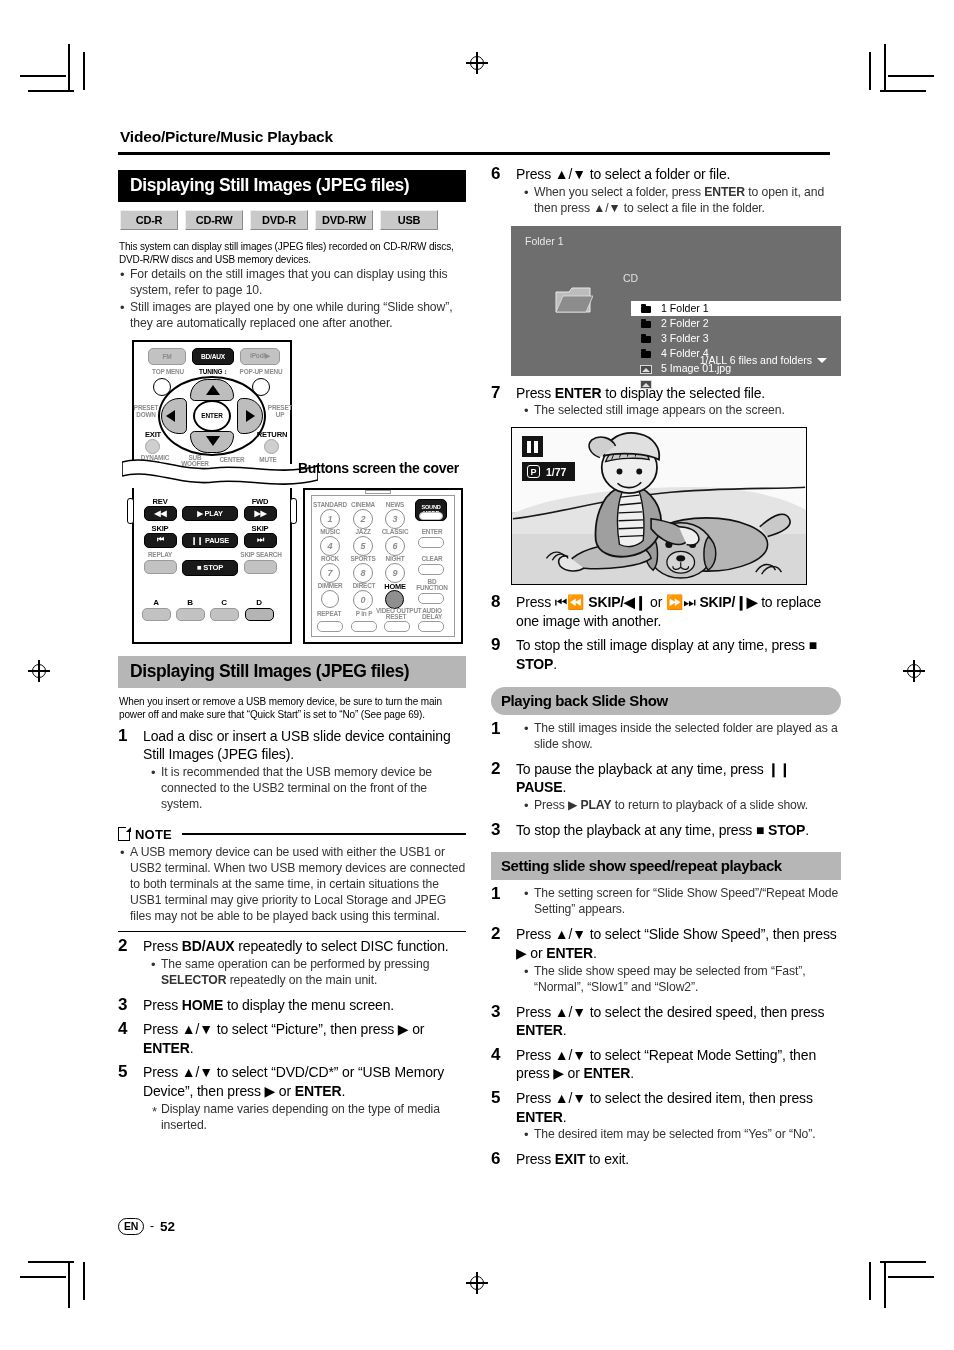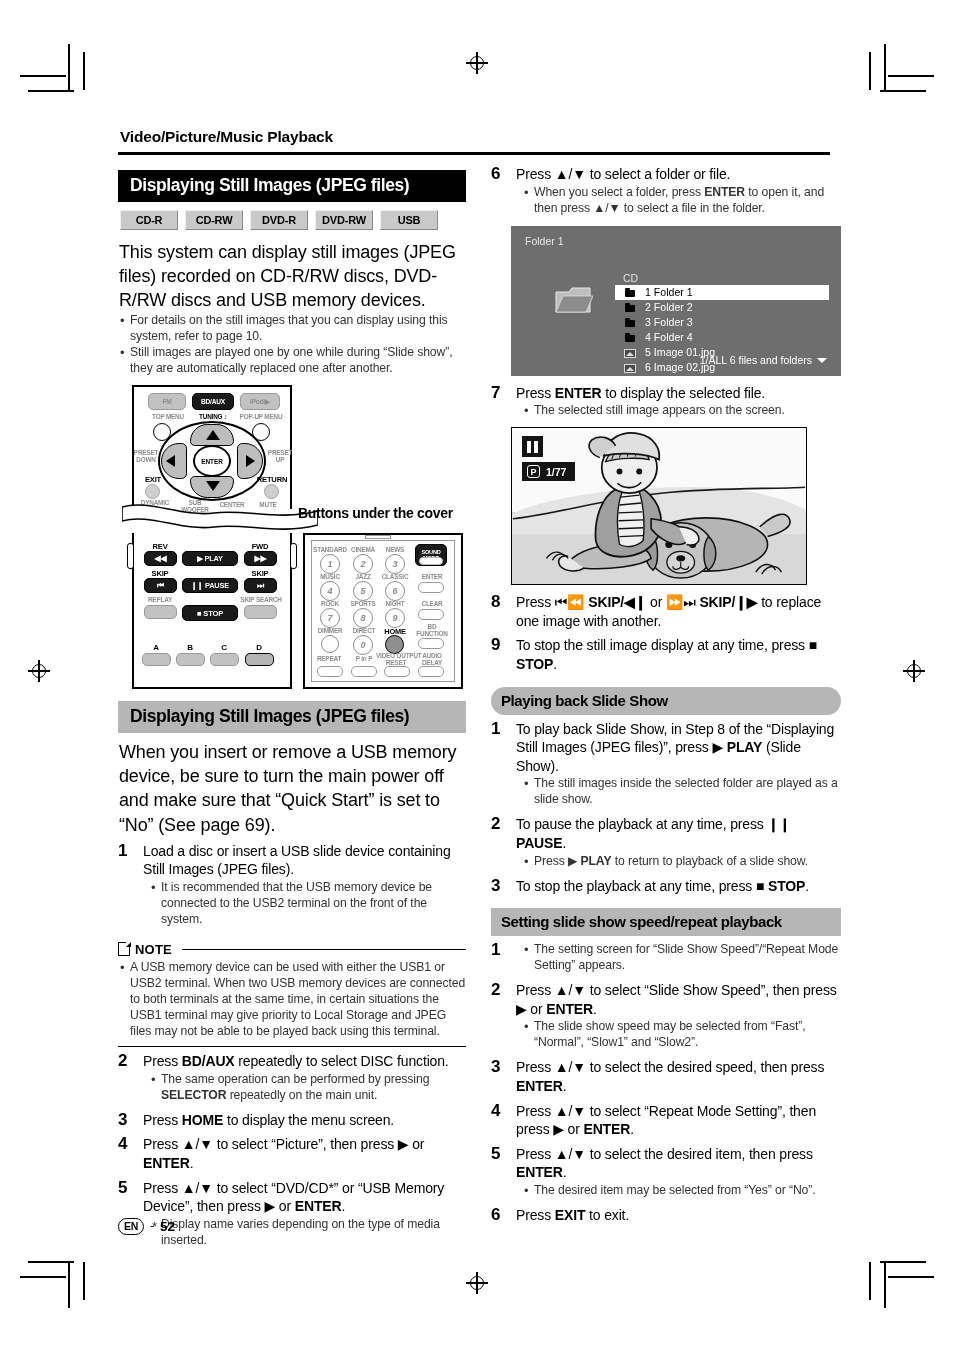--- a/index.html
+++ b/index.html
@@ -44,21 +44,21 @@
   
   .badges { display:flex; gap:7px; margin:8px 0 10px 2px; }
   .badge {
     background:#c9c9c9; border-top:1.5px solid #efefef; border-left:1.5px solid #efefef;
     border-right:1.5px solid #8a8a8a; border-bottom:1.5px solid #8a8a8a;
     font-size:11px; font-weight:bold; padding:2.5px 0 3px; text-align:center;
     min-width:58px; letter-spacing:-0.2px;
   }
 
   
-  p.body { font-size:18px; line-height:1.34; margin:0 0 1px 1px; letter-spacing:-0.15px; }
+  p.body { font-size:10px; line-height:1.34; margin:0 0 1px 1px; letter-spacing:-0.15px; }
   ul.bul { list-style:none; margin:1px 0 2px 0; padding:0; }
   ul.bul > li {
     font-size:12.2px; line-height:1.31; color:#333;
     padding-left:12px; position:relative; margin-bottom:0.5px; letter-spacing:-0.1px;
   }
   ul.bul > li::before {
     content:"\2022"; position:absolute; left:2px; top:-1px; font-size:13px; color:#333;
   }
   ul.bul > li.star::before { content:"*"; top:1px; left:3px; }
 
@@ -167,21 +167,21 @@
   
   .osd {
     background:#6e6e6e; color:#fff; width:330px; height:150px;
     position:relative; margin:7px 0 0 20px;
   }
   .osd .osd-title { position:absolute; left:14px; top:9px; font-size:10.5px; color:#e8e8e8; }
   .osd .osd-cd { position:absolute; left:112px; top:46px; font-size:10.5px; color:#e0e0e0; }
   .osd .folder-img {
     position:absolute; left:42px; top:58px; width:40px; height:33px;
   }
-  .osd ul.flist { position:absolute; left:104px; top:59px; margin:0; padding:0; list-style:none; width:214px; }
+  .osd ul.flist { position:absolute; left:104px; top:59px; margin:16px; padding:0; list-style:none; width:214px; }
   .osd ul.flist li {
     font-size:10.6px; height:15px; line-height:15px; position:relative;
     padding-left:30px; color:#fff; white-space:nowrap;
   }
   .osd ul.flist li.sel { background:#fff; color:#000; }
   .ic-folder {
     position:absolute; left:10px; top:5px; width:10px; height:7px; background:#000;
     border-radius:1px;
   }
   .ic-folder::before {
@@ -342,21 +342,21 @@
 
       <div class="rlabel" style="left:20px;top:115px;width:34px;line-height:1.05;">DYNAMIC<br>VOL</div>
       <div class="rlabel" style="left:62px;top:115px;width:30px;line-height:1.05;">SUB<br>WOOFER</div>
       <div class="rlabel" style="left:98px;top:116px;width:32px;">CENTER</div>
       <div class="rlabel" style="left:136px;top:116px;width:28px;">MUTE</div>
 
       <svg class="rm-cover" viewBox="0 0 196 36" preserveAspectRatio="none">
         <path d="M0,10 C28,2 58,20 92,16 C124,12 156,24 196,14 L196,28 C156,38 124,26 92,30 C58,34 28,16 0,24 Z" fill="#ffffff" stroke="#000000" stroke-width="1.6"></path>
       </svg>
 
-      <div class="cover-label">Buttons under the cover</div>
+      <div class="cover-label">Buttons screen the cover</div>
 
       <div class="rm-body rm-bot"></div>
       <div class="mark" style="left:9px;top:158px;width:7px;height:26px;border:1.7px solid #000;background:#fff;border-radius:3px;"></div>
       <div class="mark" style="left:172px;top:158px;width:7px;height:26px;border:1.7px solid #000;background:#fff;border-radius:3px;"></div>
 
       <div class="rlabel dk" style="left:26px;top:157px;width:32px;font-size:7.6px;">REV</div>
       <div class="rbtn dark" style="left:26px;top:166px;width:33px;height:15px;">
         <span style="font-size:8px;">◀◀</span>
       </div>
       <div class="rlabel dk" style="left:126px;top:157px;width:32px;font-size:7.6px;">FWD</div>
@@ -657,21 +657,20 @@
       <div class="txt">
         <p class="body">To stop the still image display at any time, press ■ <b>STOP</b>.</p>
       </div>
     </div>
 
     <div class="hdr-gray sm" style="margin-top:12px;border-radius:14px;">Playing back Slide Show</div>
 
     <div class="step" style="margin-top:5px;">
       <div class="num">1</div>
       <div class="txt">
-        <p class="body">To play back Slide Show, in Step 8 of the “Displaying Still Images (JPEG files)”, press ▶ <b>PLAY</b> (Slide Show).</p>
         <ul class="bul">
           <li>The still images inside the selected folder are played as a slide show.</li>
         </ul>
       </div>
     </div>
     <div class="step">
       <div class="num">2</div>
       <div class="txt">
         <p class="body">To pause the playback at any time, press ❙❙ <b>PAUSE</b>.</p>
         <ul class="bul">

